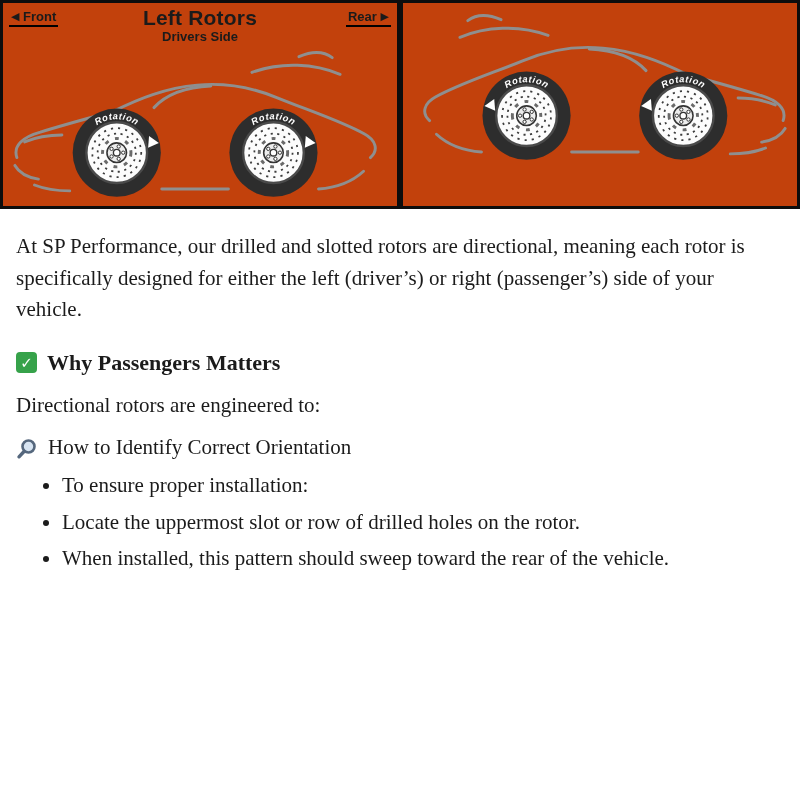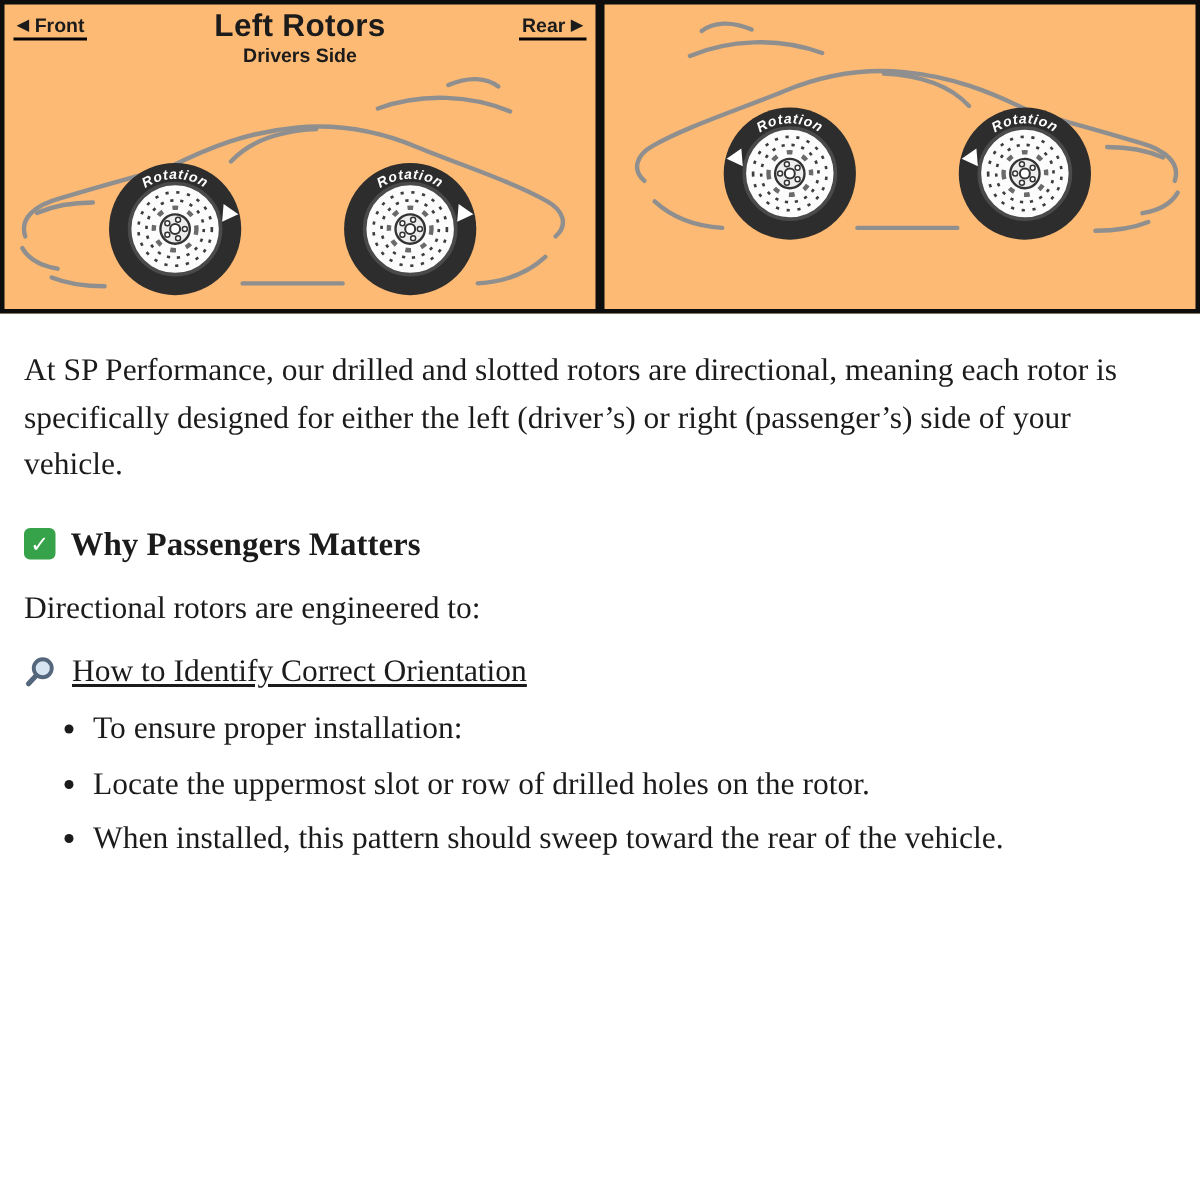--- a/index.html
+++ b/index.html
@@ -1,39 +1,39 @@
 <!DOCTYPE html>
 <html><head>
 <meta charset="utf-8">
 <style>
   html,body{margin:0;padding:0;background:#fff;}
   body{width:800px;font-family:"Liberation Serif","DejaVu Serif",serif;color:#1b1b1b;}
 
   
   .panels{display:flex;width:800px;box-sizing:border-box;}
-  .panel{flex:1;border:3px solid #0d0d0d;box-sizing:border-box;background:#fdba74;padding:4px 6px 0;}
+  .panel{flex:1;border:3px solid #0d0d0d;box-sizing:border-box;background:#c2410c;padding:4px 6px 0;}
   .panel-header{display:grid;grid-template-columns:1fr auto 1fr;align-items:flex-start;
     font-family:"Liberation Sans","DejaVu Sans",sans-serif;}
   .dir{font-weight:bold;font-size:13px;border-bottom:2.5px solid #000;padding:0 2px 1px;
     white-space:nowrap;margin-top:2px;}
   .dir .tri{font-size:11px;position:relative;top:-1px;}
   .dir-left{justify-self:start;}
   .dir-right{justify-self:end;}
   .panel-title-wrap{text-align:center;line-height:1.05;}
   .panel-title{font-size:21px;font-weight:800;letter-spacing:.2px;text-align:right;}
   .panel-subtitle{font-size:13px;font-weight:bold;margin-top:1px;}
   .panel svg.car{display:block;width:100%;height:auto;margin-top:-2px;}
   .rot{fill:#fff;font-family:"Liberation Sans","DejaVu Sans",sans-serif;
     font-size:9.5px;font-style:italic;font-weight:bold;letter-spacing:.6px;}
 
   
   .content{padding:8px 16px 18px;}
   .content p{font-size:21px;line-height:1.5;margin:14px 0;}
   .content h2{font-size:22px;margin:24px 0 10px;display:flex;align-items:center;gap:10px;}
-  .content h3{font-size:21px;font-weight:normal;margin:8px 0 10px;display:flex;align-items:center;gap:10px;text-decoration:underline;}
+  .content h3{font-size:21px;font-weight:normal;margin:8px 0 10px;display:flex;align-items:flex-end;gap:10px;}
   .content ul{margin:10px 0 14px;padding-left:46px;}
   .content li{font-size:21px;line-height:1.5;margin:5px 0;}
   .check-icon{display:inline-flex;align-items:center;justify-content:center;
     width:21px;height:21px;border-radius:4px;background:#36a24a;color:#fff;
     font-family:"DejaVu Sans",sans-serif;font-size:15px;font-weight:bold;flex:0 0 auto;}
   .mag-icon{flex:0 0 auto;display:inline-block;}
 </style>
 </head>
 <body>
 

